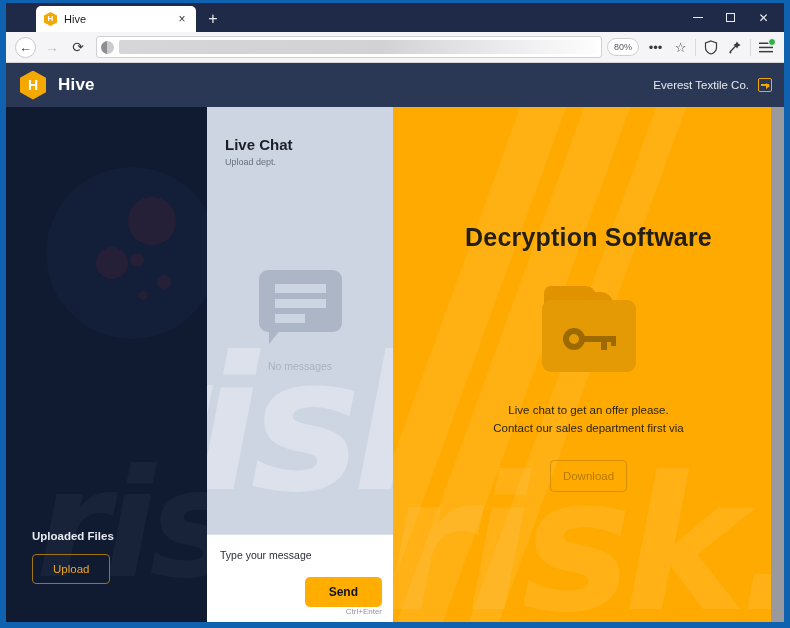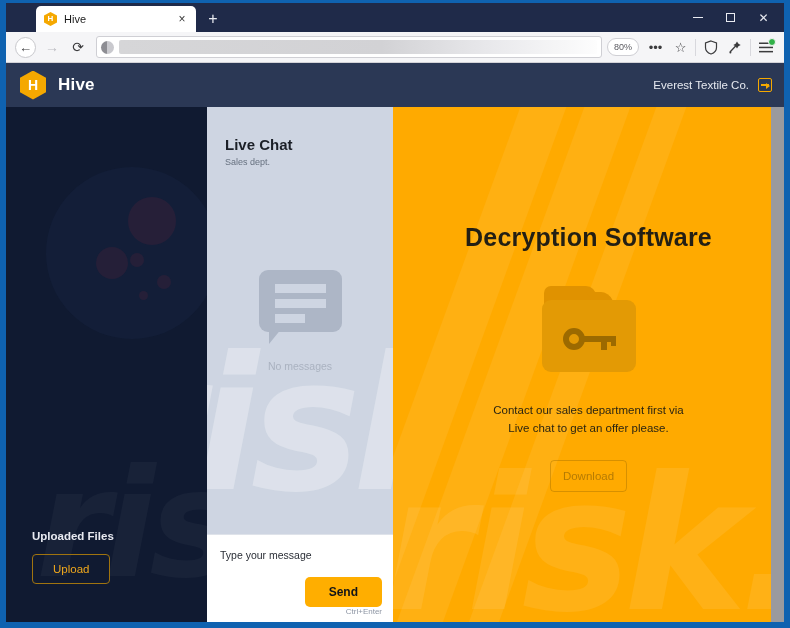--- a/index.html
+++ b/index.html
@@ -344,21 +344,21 @@
       <div class="side-bottom">
         <div class="side-label">Uploaded Files</div>
         <div class="upload-btn">Upload</div>
       </div>
     </div>
 
     <div class="chat">
       <div class="wm2" style="color:rgba(255,255,255,.30);left:-95px;top:210px;">risk.com</div>
       <div class="chat-head">
         <div class="chat-title">Live Chat</div>
-        <div class="chat-sub">Sales dept.</div>
+        <div class="chat-sub">Upload dept.</div>
       </div>
       <div class="chat-empty">
         <div class="bubble-ic">
           <div class="body"></div>
           <div class="tail"></div>
           <div class="ln" style="top:14px;width:51px;"></div>
           <div class="ln" style="top:29px;width:51px;"></div>
           <div class="ln" style="top:44px;width:30px;"></div>
         </div>
         <div class="no-msg">No messages</div>
@@ -384,22 +384,22 @@
           <div class="tab-f"></div>
           <div class="front"></div>
           <div class="keyic">
             <div class="ring"></div>
               <div class="shaft"></div>
               <div class="t1"></div>
               <div class="t2"></div>
           </div>
         </div>
         <div class="offer-desc">
+          <div>Live chat to get an offer please.</div>
           <div>Contact our sales department first via</div>
-          <div>Live chat to get an offer please.</div>
         </div>
         <div class="dl-btn">Download</div>
       </div>
     </div>
   </div>
 
   <div class="scrollgutter"></div>
 </div>
 
 </body></html>

